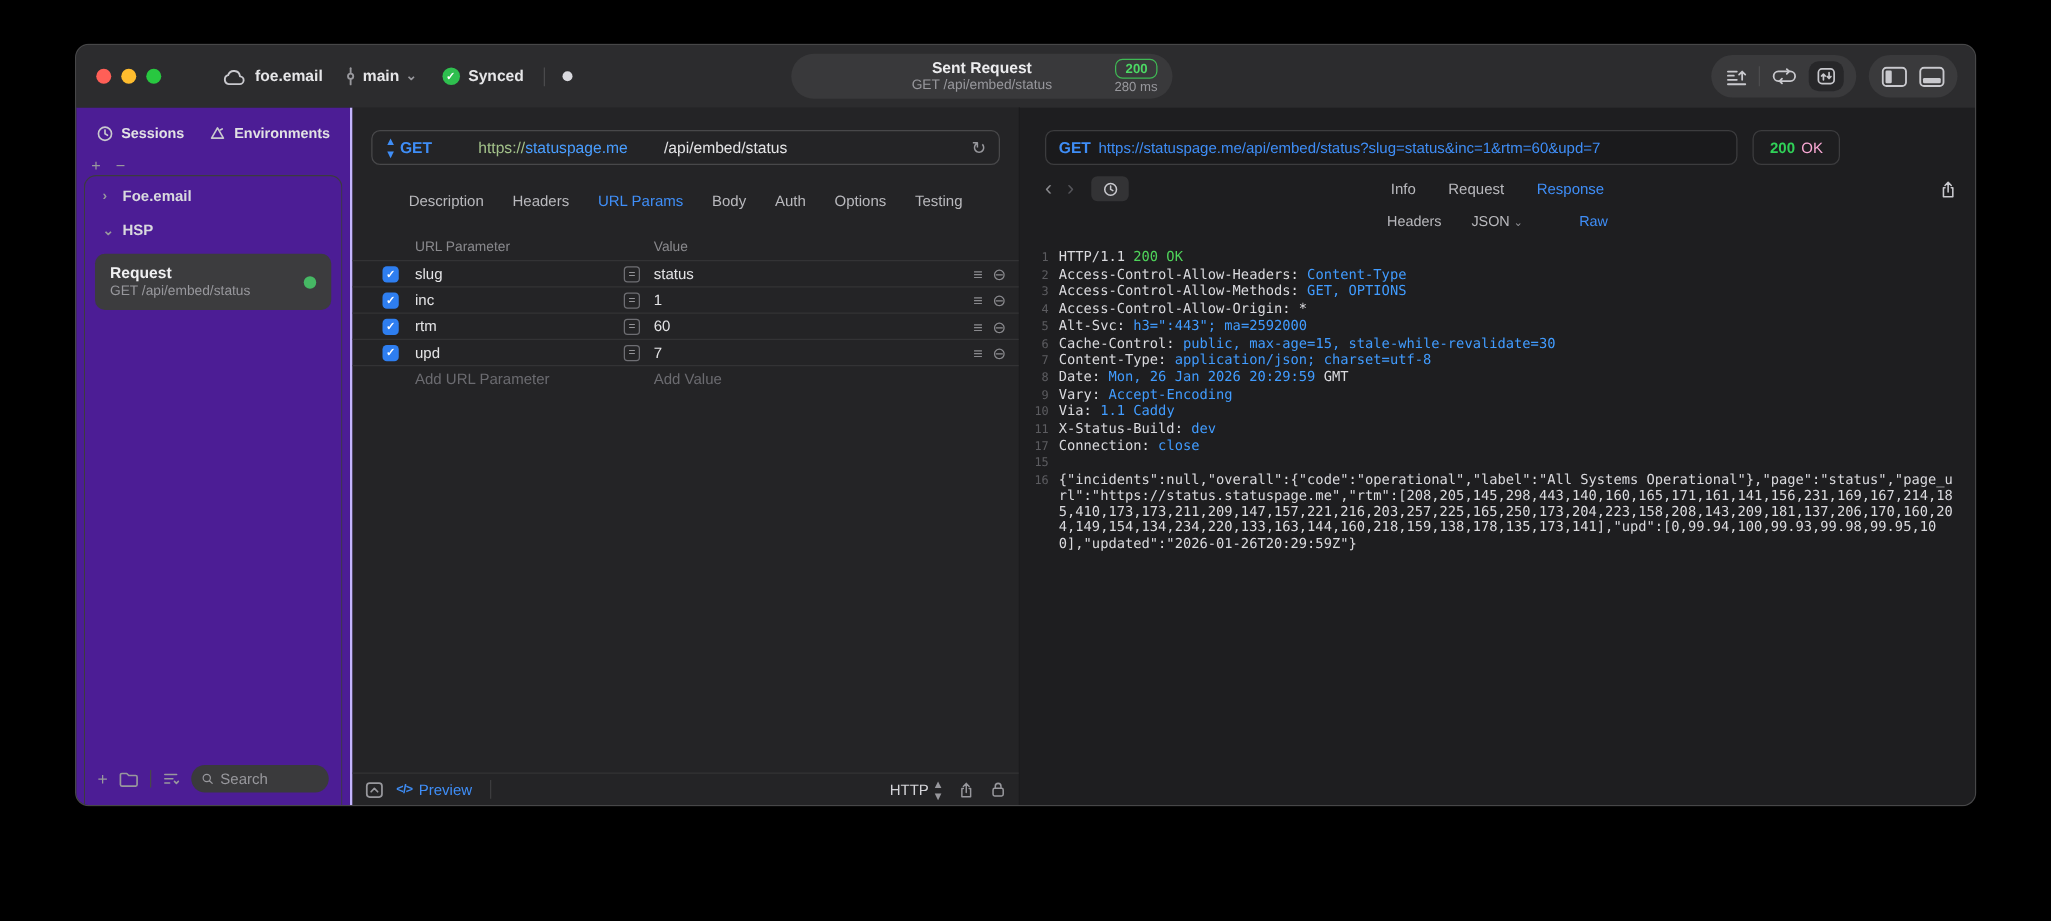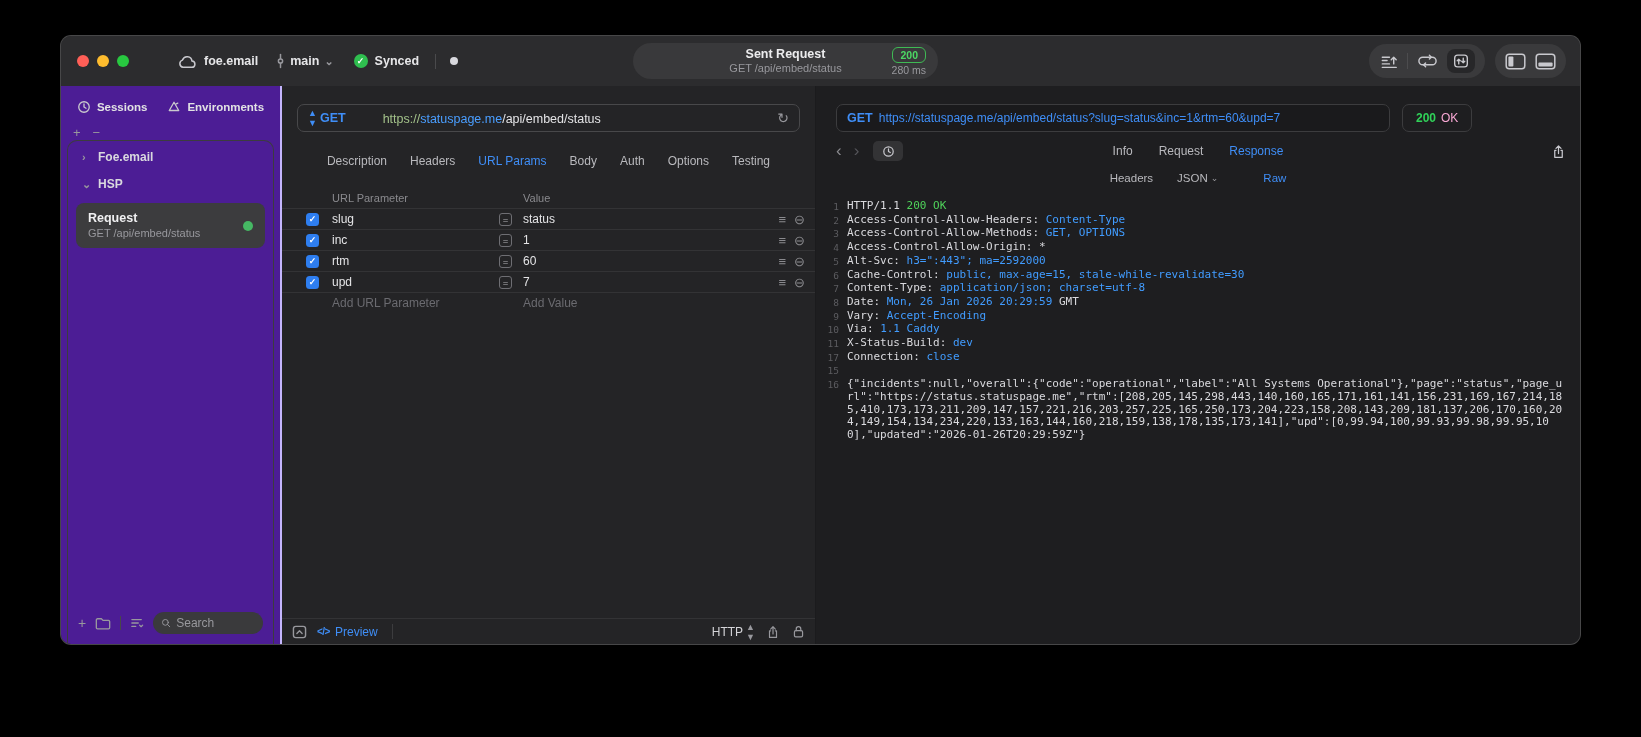--- a/index.html
+++ b/index.html
@@ -62,21 +62,21 @@
                        font-family:"Liberation Sans",sans-serif; }
   .search-pill input::placeholder { color:#98989d; }
 
   
   .url-bar { margin:18px 15px 0 15px; height:28px; border:1px solid #48484a; border-radius:7px;
              display:flex; align-items:center; padding:0 10px; gap:4px; flex:none; }
   .method-blue { color:#3f8ef7; font-weight:bold; font-size:12.5px; }
   .updown { color:#3f8ef7; font-size:9px; letter-spacing:-1px; }
   .u-scheme { color:#a3c28a; font-size:12.5px;padding-left:29px; }
   .u-host { color:#4a9eff; font-size:12.5px; }
-  .u-path { color:#e4e4e6; font-size:12.5px; }
+  .u-path { color:#e4e4e6; font-size:12.5px;margin-left:29px; }
   .refresh { margin-left:auto; color:#98989d; font-size:14px; }
   .req-tabs { height:30px; margin-top:14px; display:flex; align-items:center; justify-content:center; gap:23px; flex:none; }
   .tab { color:#b9b9bd; font-size:12px; cursor:default; }
   .tab.active { color:#3f8ef7; }
   .param-table { margin-top:12px; flex:none; }
   .p-grid { display:grid; grid-template-columns:26px 167px 24px 1fr 48px; align-items:center; padding:0 10px 0 24px; height:20px; }
   .p-head { color:#8a8a8e; font-size:11px; }
   .p-row { border-top:1px solid #333335; height:21px; }
   .p-row:last-child { border-bottom:none; }
   .checkbox { width:13px; height:13px; border-radius:3.5px; background:#2e7ef0; color:#fff; font-size:9px; font-weight:bold;

